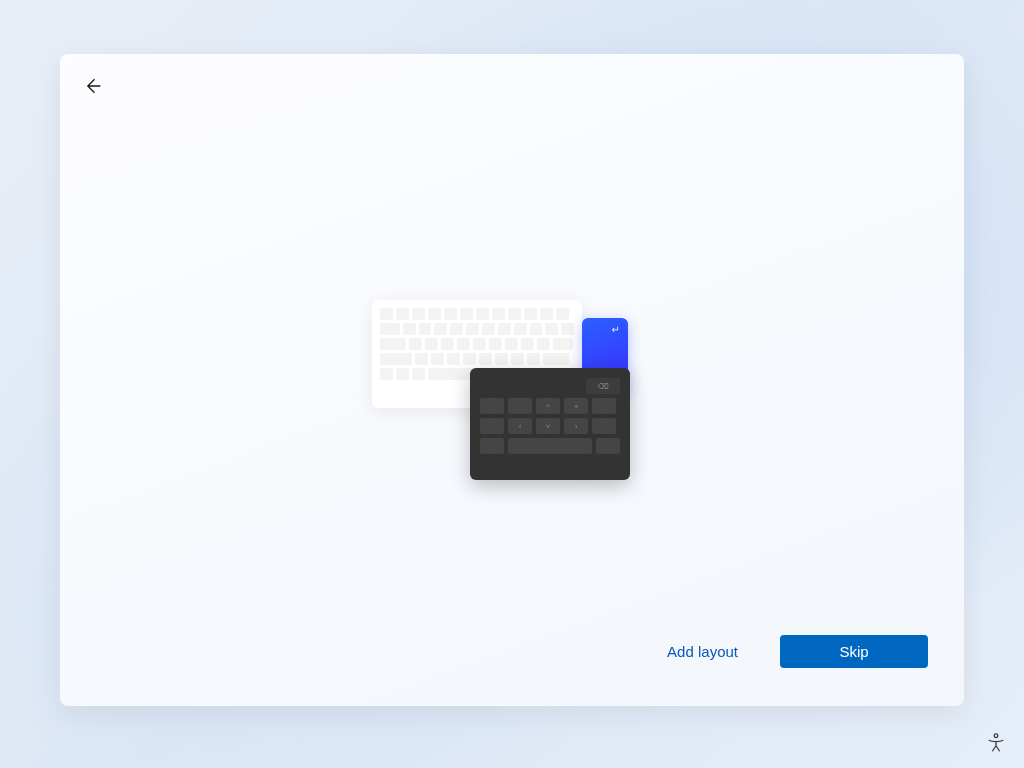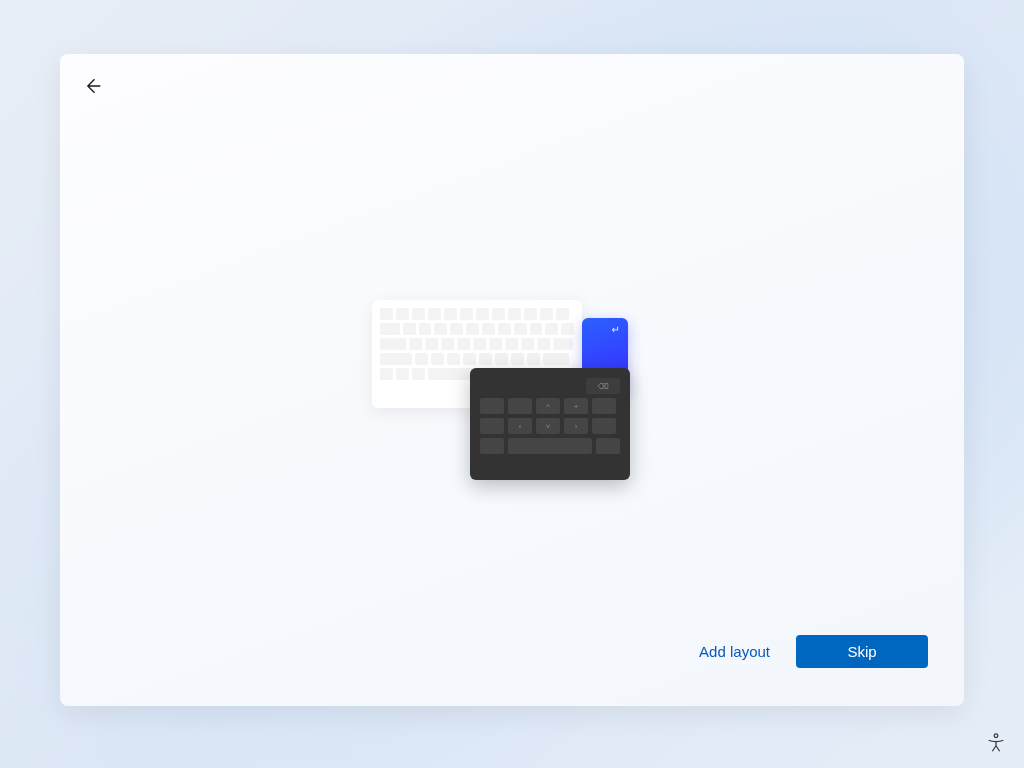--- a/index.html
+++ b/index.html
@@ -59,41 +59,41 @@
       font-size: 28px;
       font-weight: 600;
       color: #111;
       line-height: 1.3;
       max-width: 360px;
     }
     .footer {
       display: flex;
       justify-content: flex-end;
       align-items: center;
-      gap: 8px;
+      gap: 24px;
       padding: 0 36px 36px 0;
     }
     .btn-secondary {
       border: none;
       background: transparent;
       color: #0a58b8;
       font-size: 15px;
       font-weight: 400;
       padding: 10px 18px;
       cursor: pointer;
       border-radius: 4px;
     }
     .btn-primary {
       border: none;
       background: #0067c0;
       color: #fff;
       font-size: 15px;
       font-weight: 400;
       padding: 8px 0;
-      width: 132px;
+      width: 148px;
       cursor: pointer;
       border-radius: 4px;
       text-align: center;
     }
     .accessibility-btn {
       position: absolute;
       bottom: 10px;
       right: 14px;
       width: 28px;
       height: 28px;

